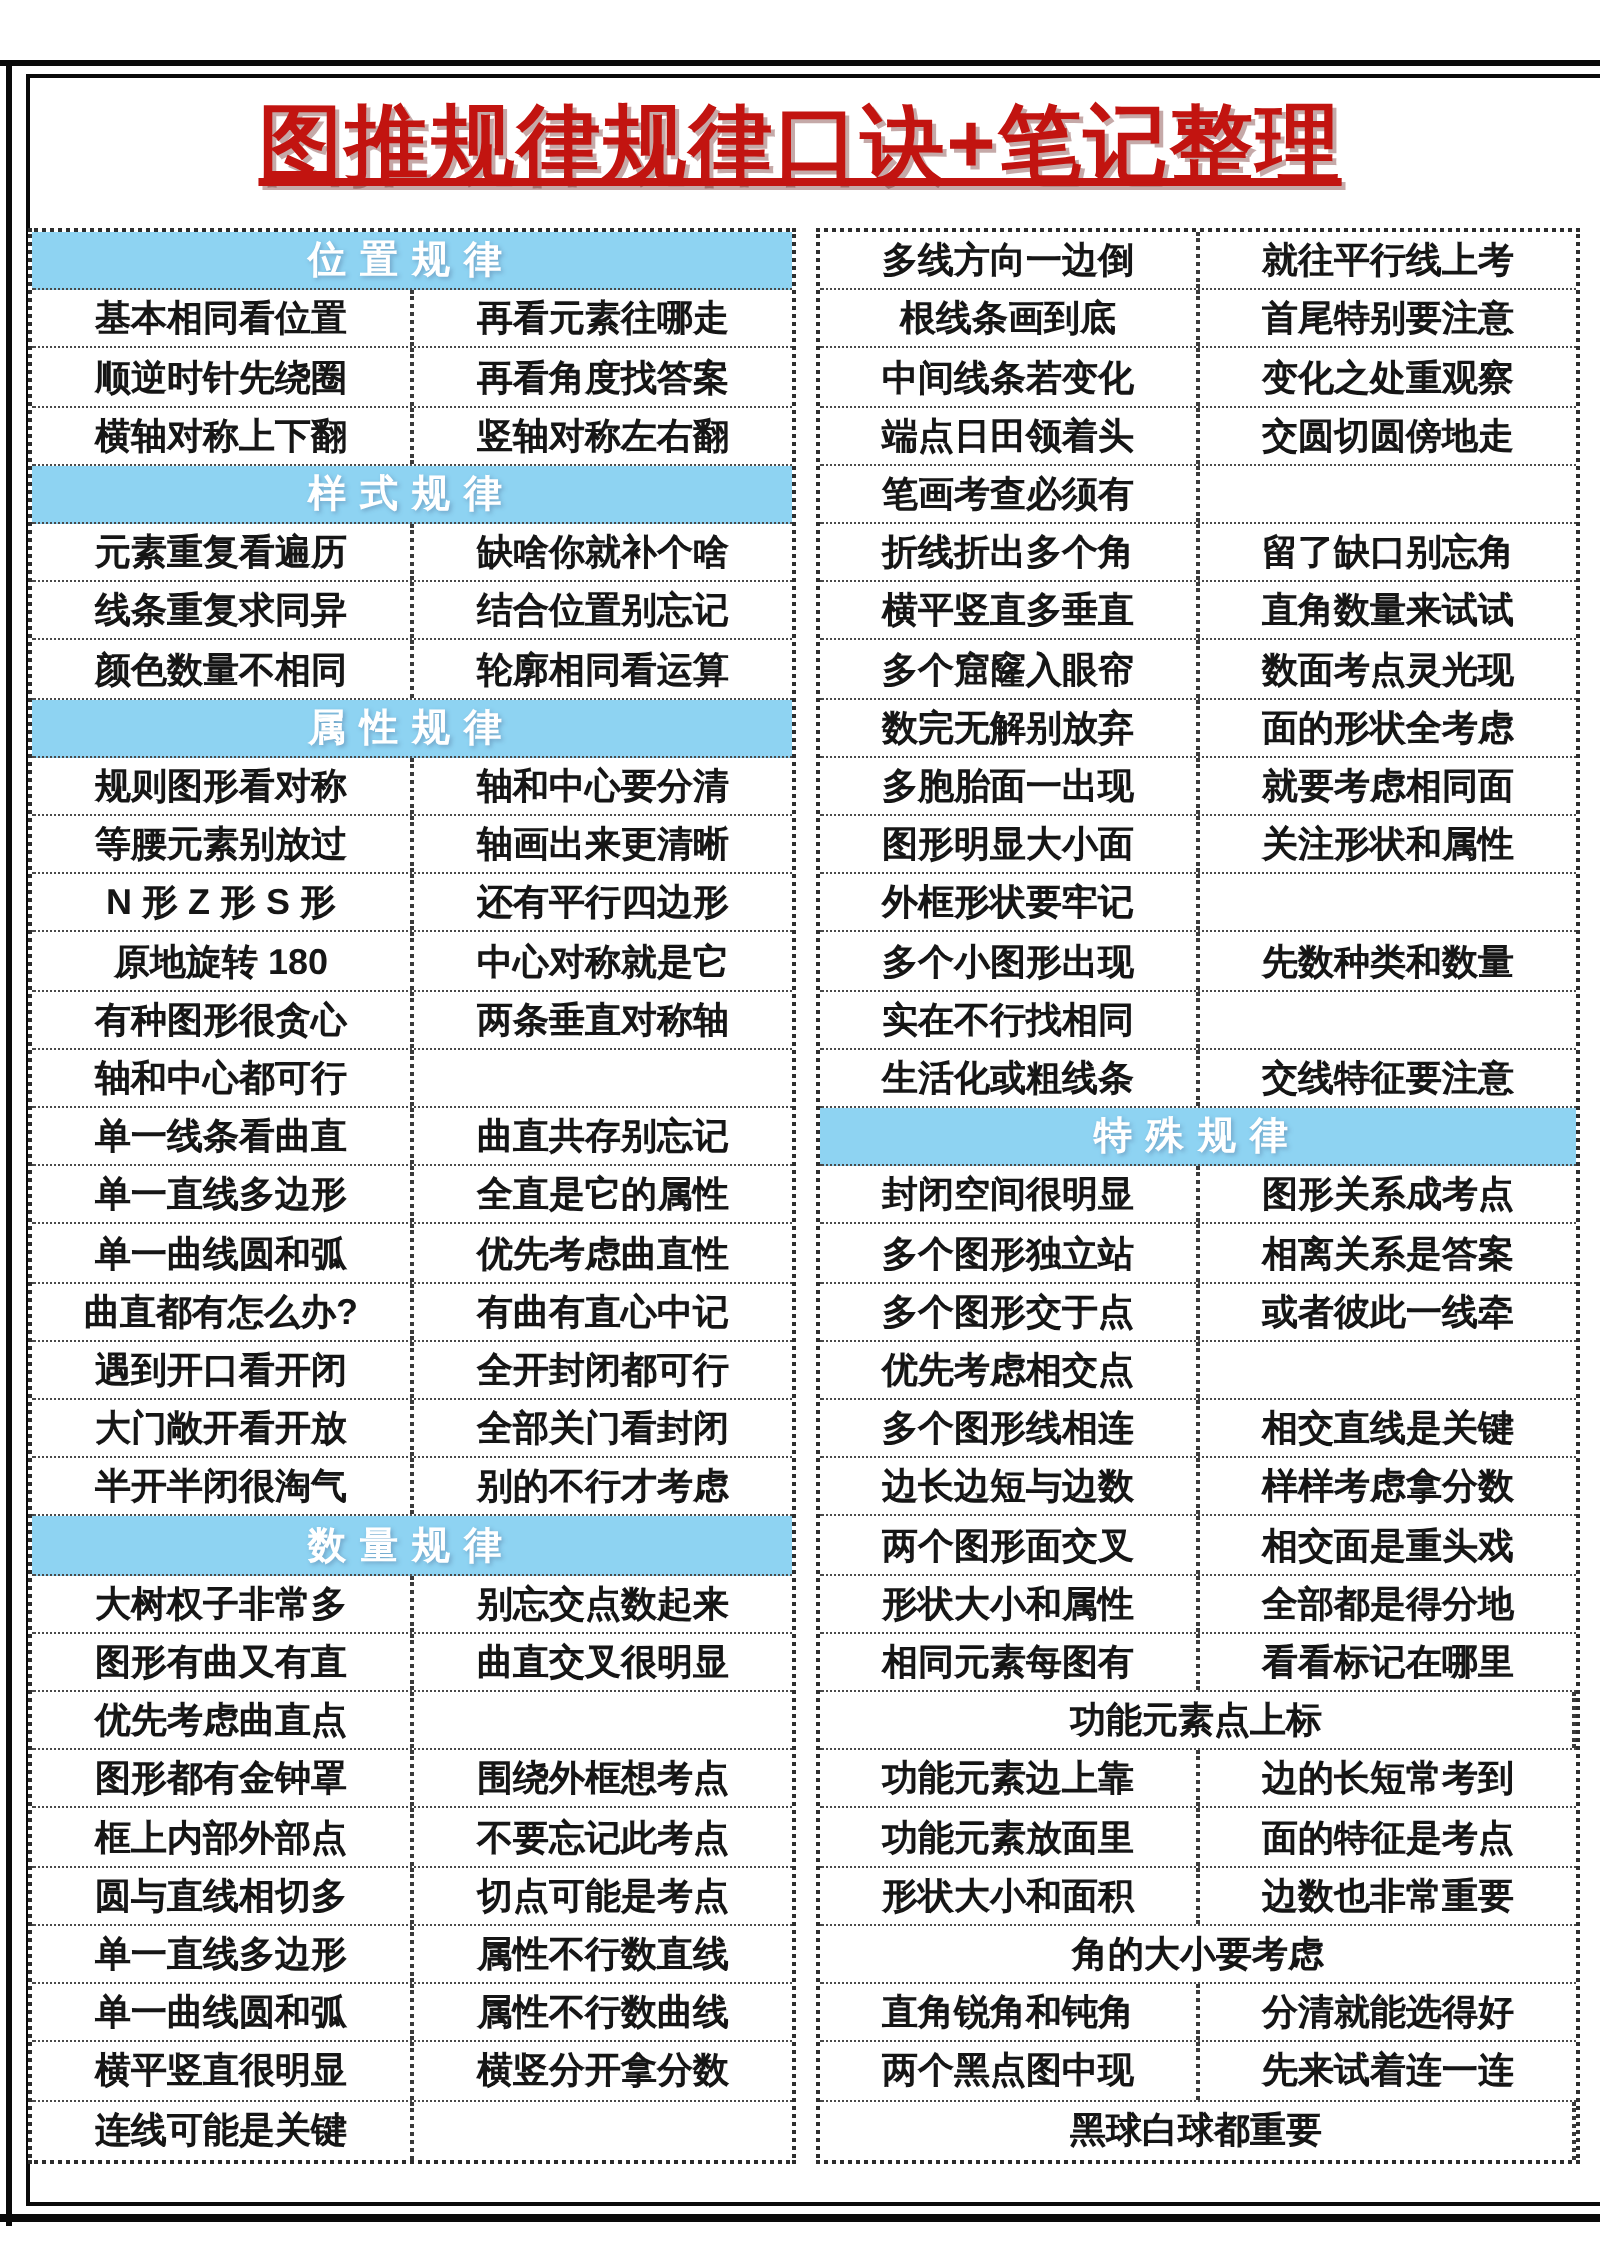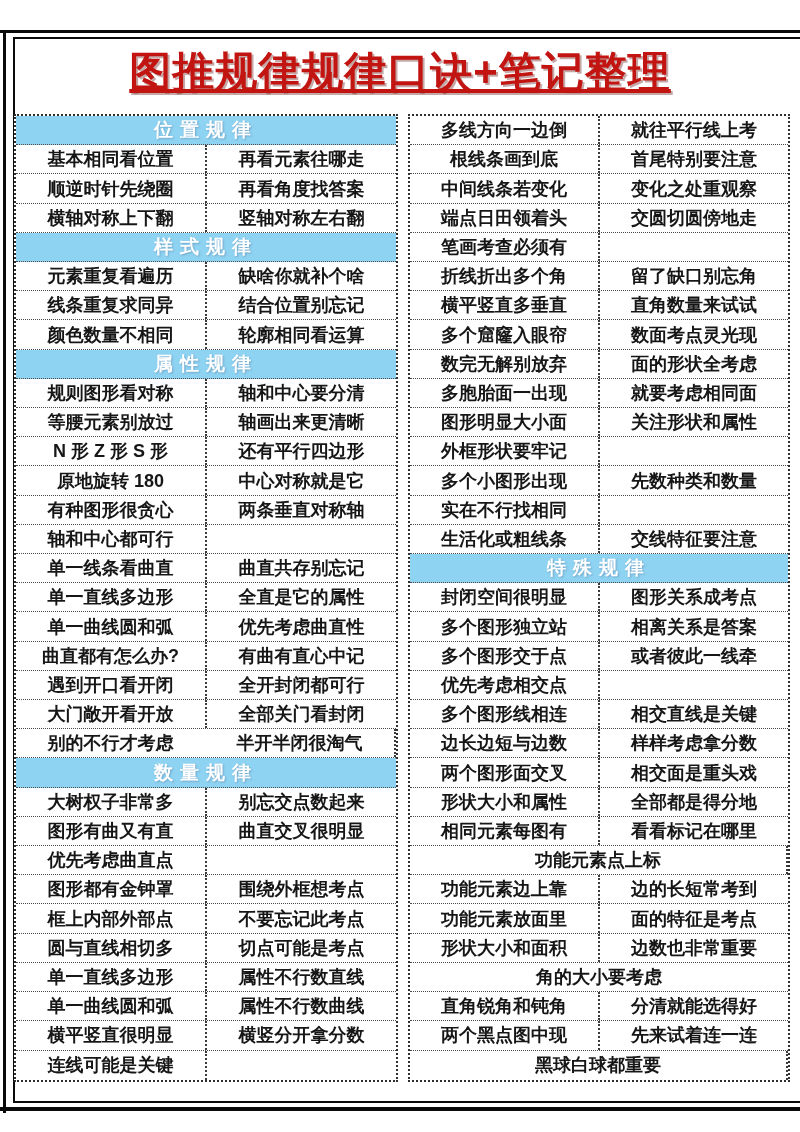--- a/index.html
+++ b/index.html
@@ -138,22 +138,22 @@
       </div>
       <div class="trow">
         <div class="cell cell-left">遇到开口看开闭</div>
         <div class="cell">全开封闭都可行</div>
       </div>
       <div class="trow">
         <div class="cell cell-left">大门敞开看开放</div>
         <div class="cell">全部关门看封闭</div>
       </div>
       <div class="trow">
+        <div class="cell cell-left">半开半闭很淘气</div>
         <div class="cell">别的不行才考虑</div>
-        <div class="cell cell-left">半开半闭很淘气</div>
       </div>
       <div class="theader">
         <span>数量规律</span>
       </div>
       <div class="trow">
         <div class="cell cell-left">大树权子非常多</div>
         <div class="cell">别忘交点数起来</div>
       </div>
       <div class="trow">
         <div class="cell cell-left">图形有曲又有直</div>

